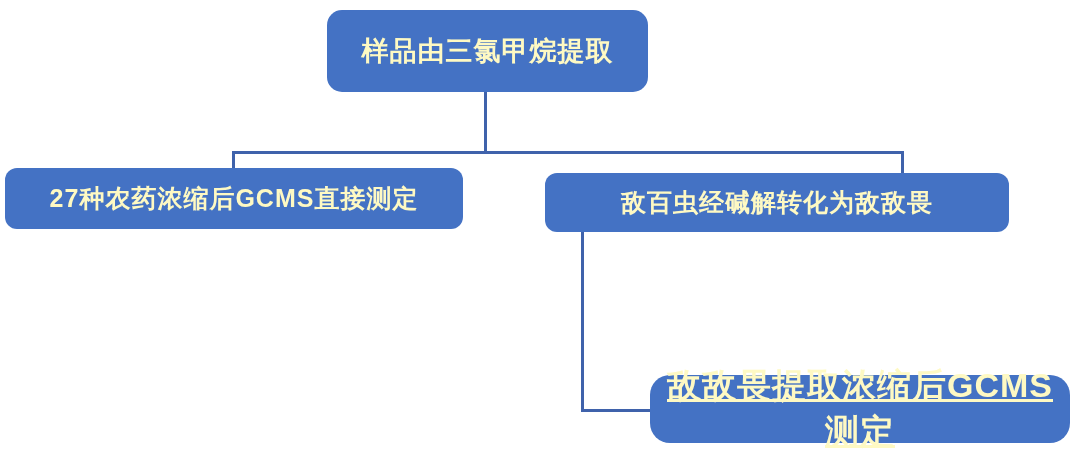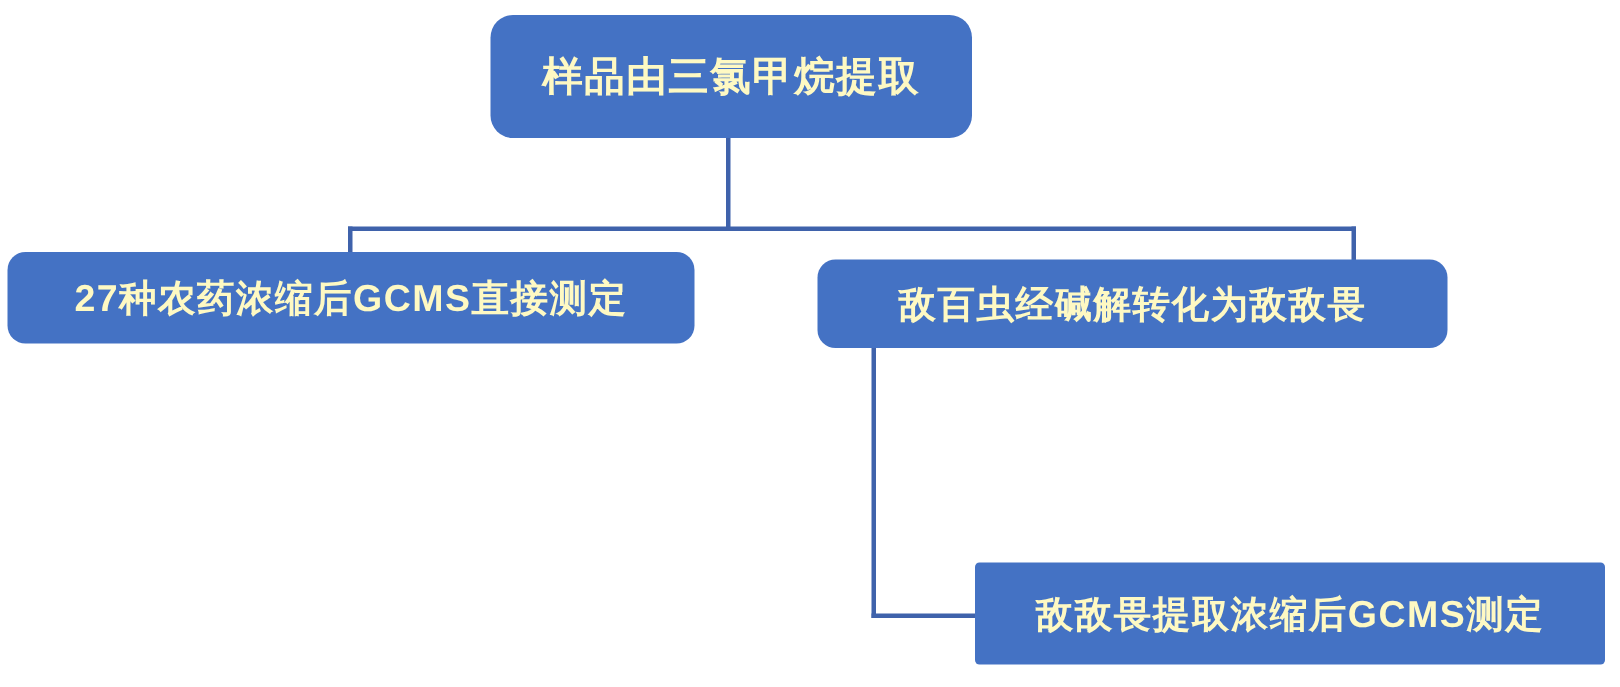--- a/index.html
+++ b/index.html
@@ -34,30 +34,31 @@
     font-size: 27px;
   }
   .node-left {
     left: 5px; top: 168px;
     width: 458px; height: 61px;
     border-radius: 12px;
     font-size: 25px;
   }
   .node-right {
     left: 545px; top: 173px;
-    width: 420px; height: 59px;
+    width: 464px; height: 59px;
     border-radius: 12px;
     font-size: 25px;
     text-align: center;
   }
   .node-bottom {
     left: 650px; top: 375px;
     width: 420px; height: 68px;
-    border-radius: 3px;
-    font-size: 25px;
+    border-radius: 20px;
+    font-size: 34px;
+    text-decoration: underline;
   }
   .connector {
     position: absolute;
     background: #3f62ab;
   }
   .conn-root-stem      { left: 484px; top: 92px;  width: 3px;   height: 60px; }
   .conn-branch-h       { left: 232px; top: 151px; width: 672px; height: 3px;  }
   .conn-left-drop      { left: 232px; top: 151px; width: 3px;   height: 22px; }
   .conn-right-drop     { left: 901px; top: 151px; width: 3px;   height: 23px; }
   .conn-right-stem     { left: 581px; top: 232px; width: 3px;   height: 180px;}

